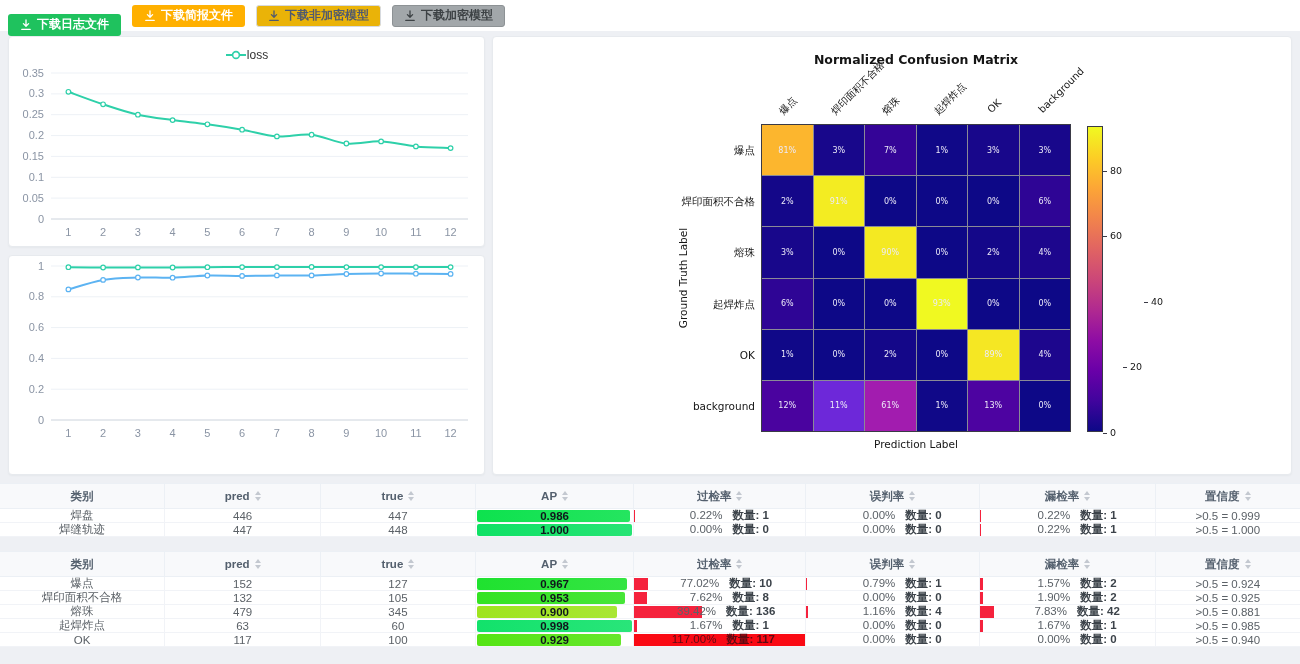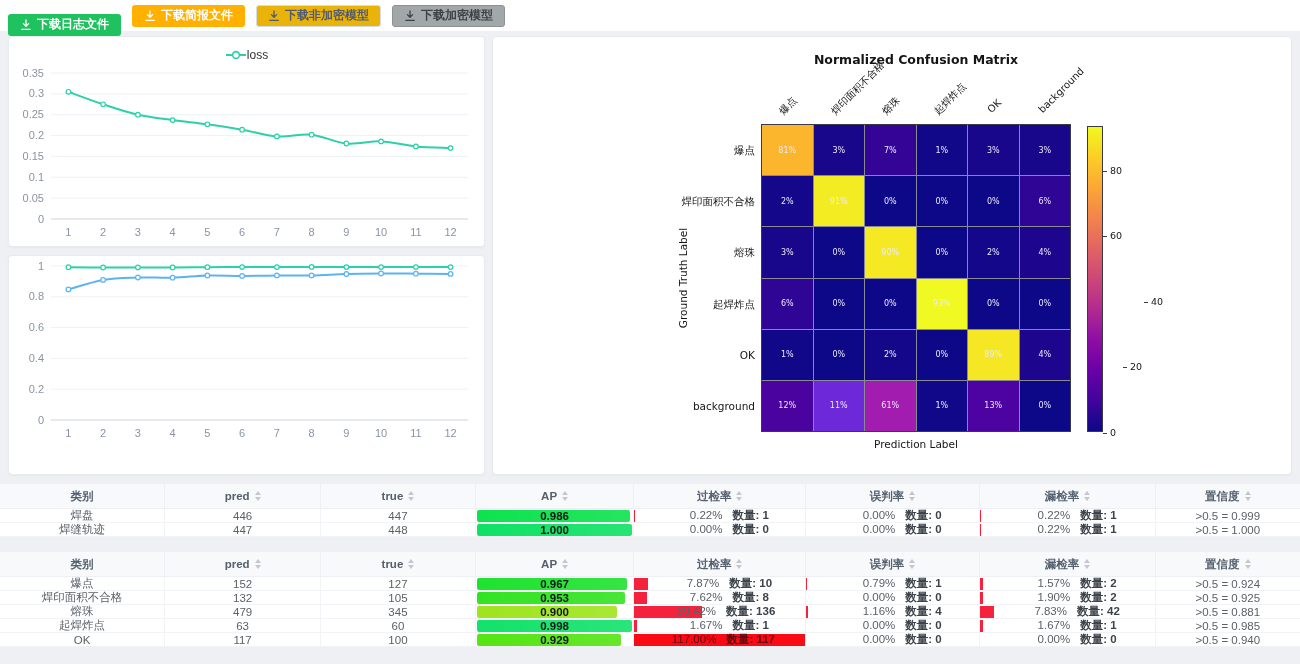--- a/index.html
+++ b/index.html
@@ -461,21 +461,21 @@
       <div class="td" style="width: 12.7%;">爆点</div>
       <div class="td" style="width: 12%;">152</div>
       <div class="td" style="width: 11.9%;">127</div>
       <div class="td" style="width: 12.2%;">
         <span class="ap-bar" style="width: calc(96.7% - 2px); background: linear-gradient(90deg, rgb(31, 226, 47), rgba(31, 226, 47, 0.9));"></span>
         <span class="ap-txt">0.967</span>
       </div>
       <div class="td" style="width: 13.2%;">
         <span class="rate-bar" style="width: 7.87%;"></span>
         <span class="rate-txt">
-          <span class="rate-pct">7.87%</span>
+          <span class="rate-pct">77.02%</span>
           <span class="rate-cnt">数量: 10</span>
         </span>
       </div>
       <div class="td" style="width: 13.4%;">
         <span class="rate-bar" style="width: 0.79%;"></span>
         <span class="rate-txt">
           <span class="rate-pct">0.79%</span>
           <span class="rate-cnt">数量: 1</span>
         </span>
       </div>

